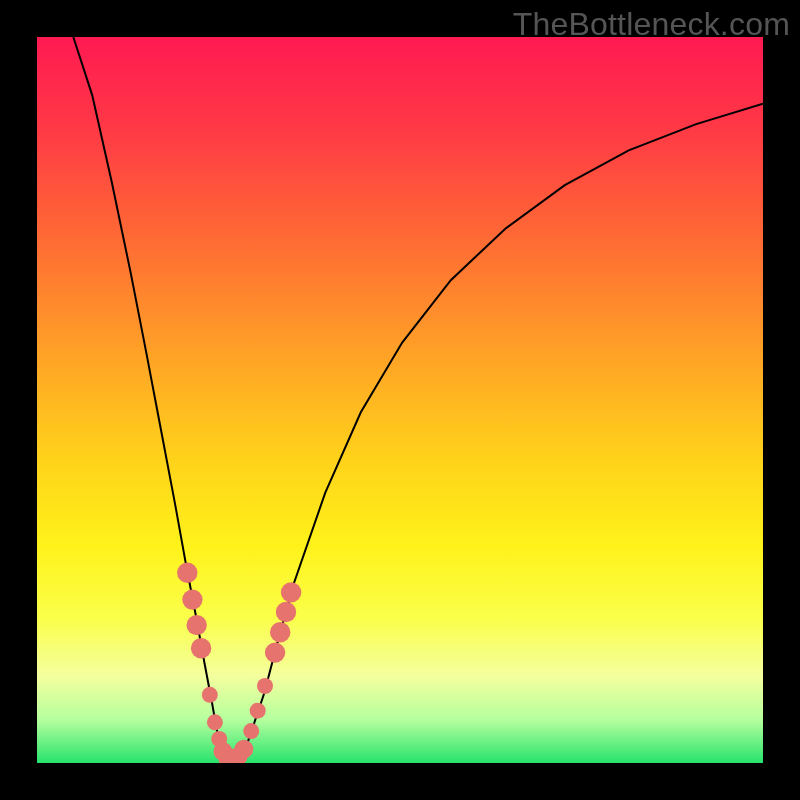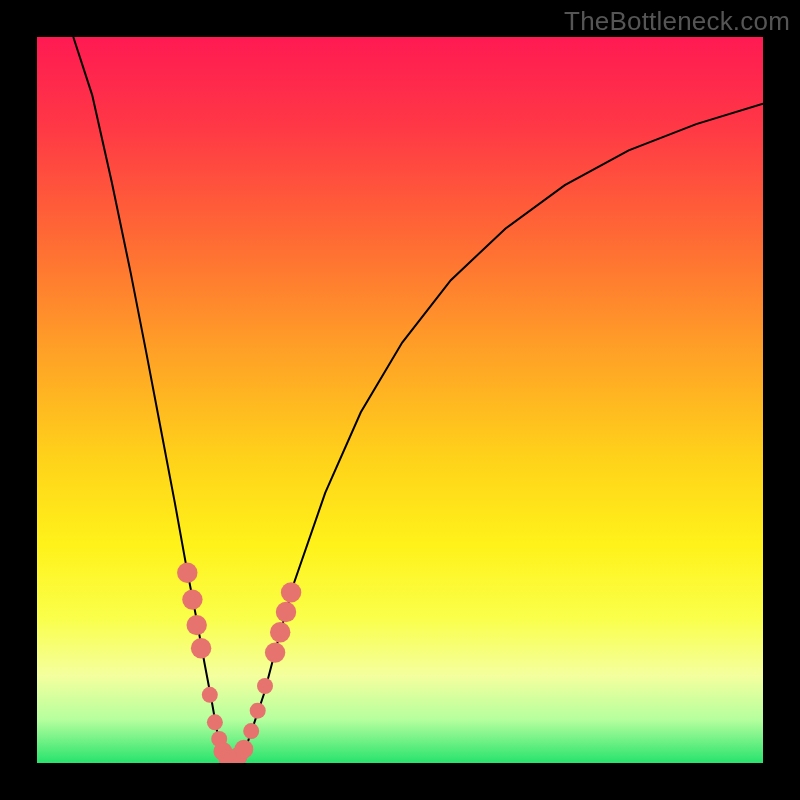--- a/index.html
+++ b/index.html
@@ -35,21 +35,21 @@
       #f4ff9e 88%,
       #b6ff9e 94%,
       #27e36c 100%
     );
   }
   .watermark {
     position: absolute;
     top: 6px;
     right: 10px;
     color: #555;
-    font-size: 26px;
+    font-size: 32px;
     letter-spacing: 0.2px;
     font-weight: 400;
     user-select: none;
   }
   svg.curves {
     position: absolute;
     left: 0;
     top: 0;
     width: 726px;
     height: 726px;

